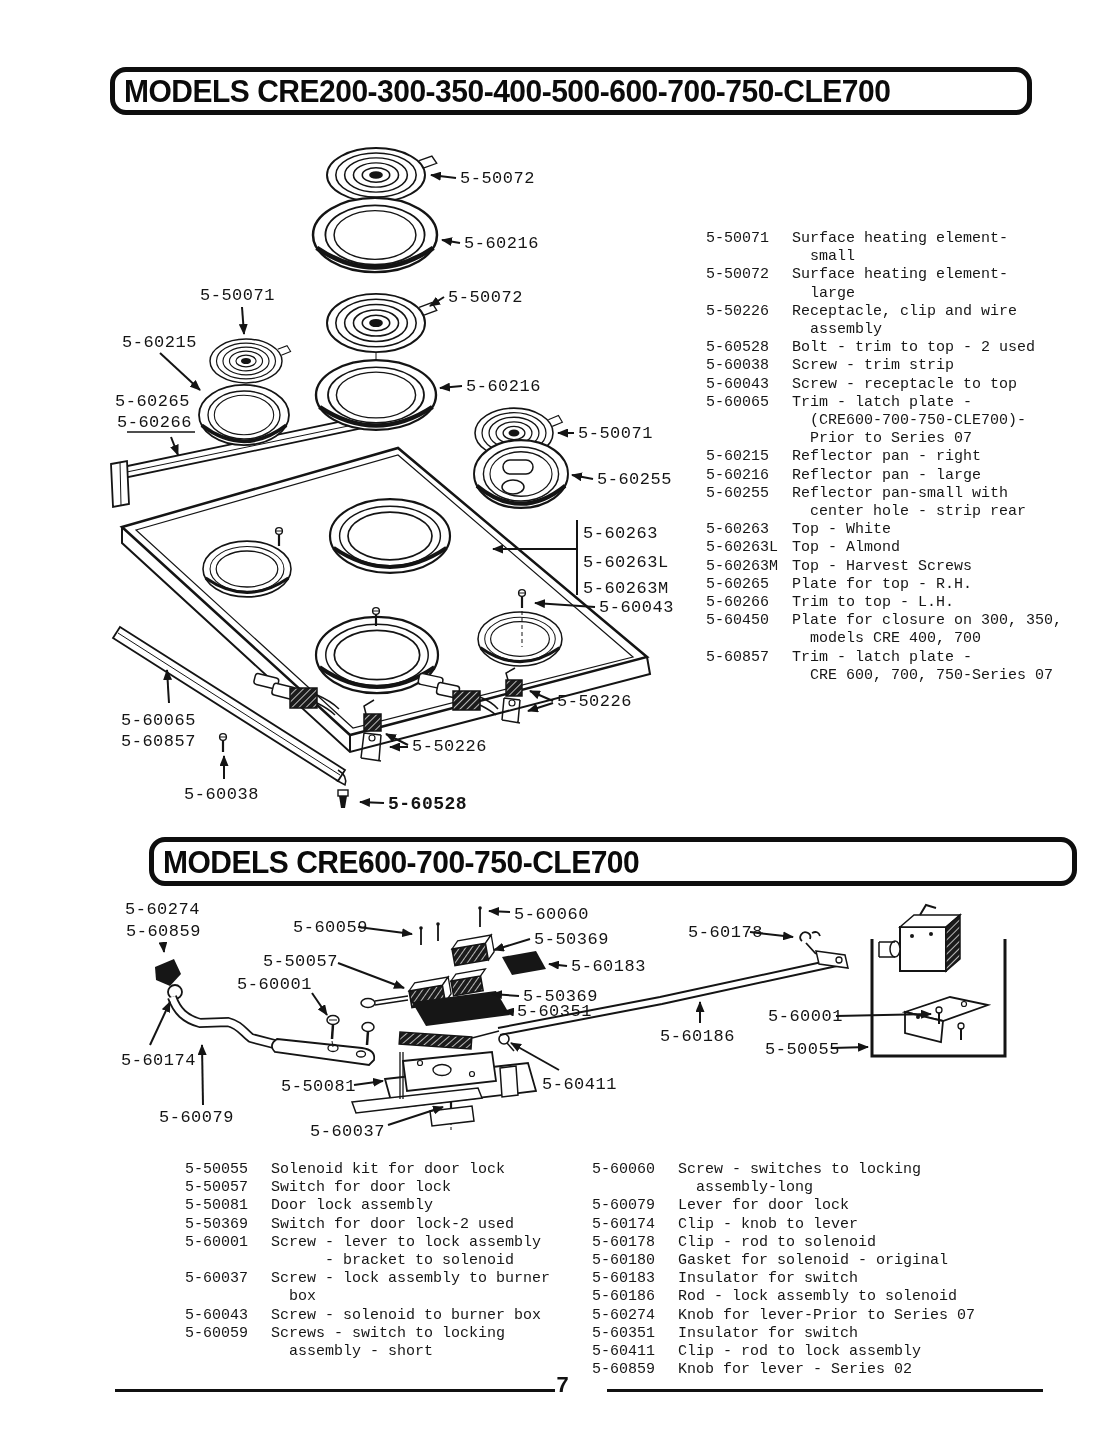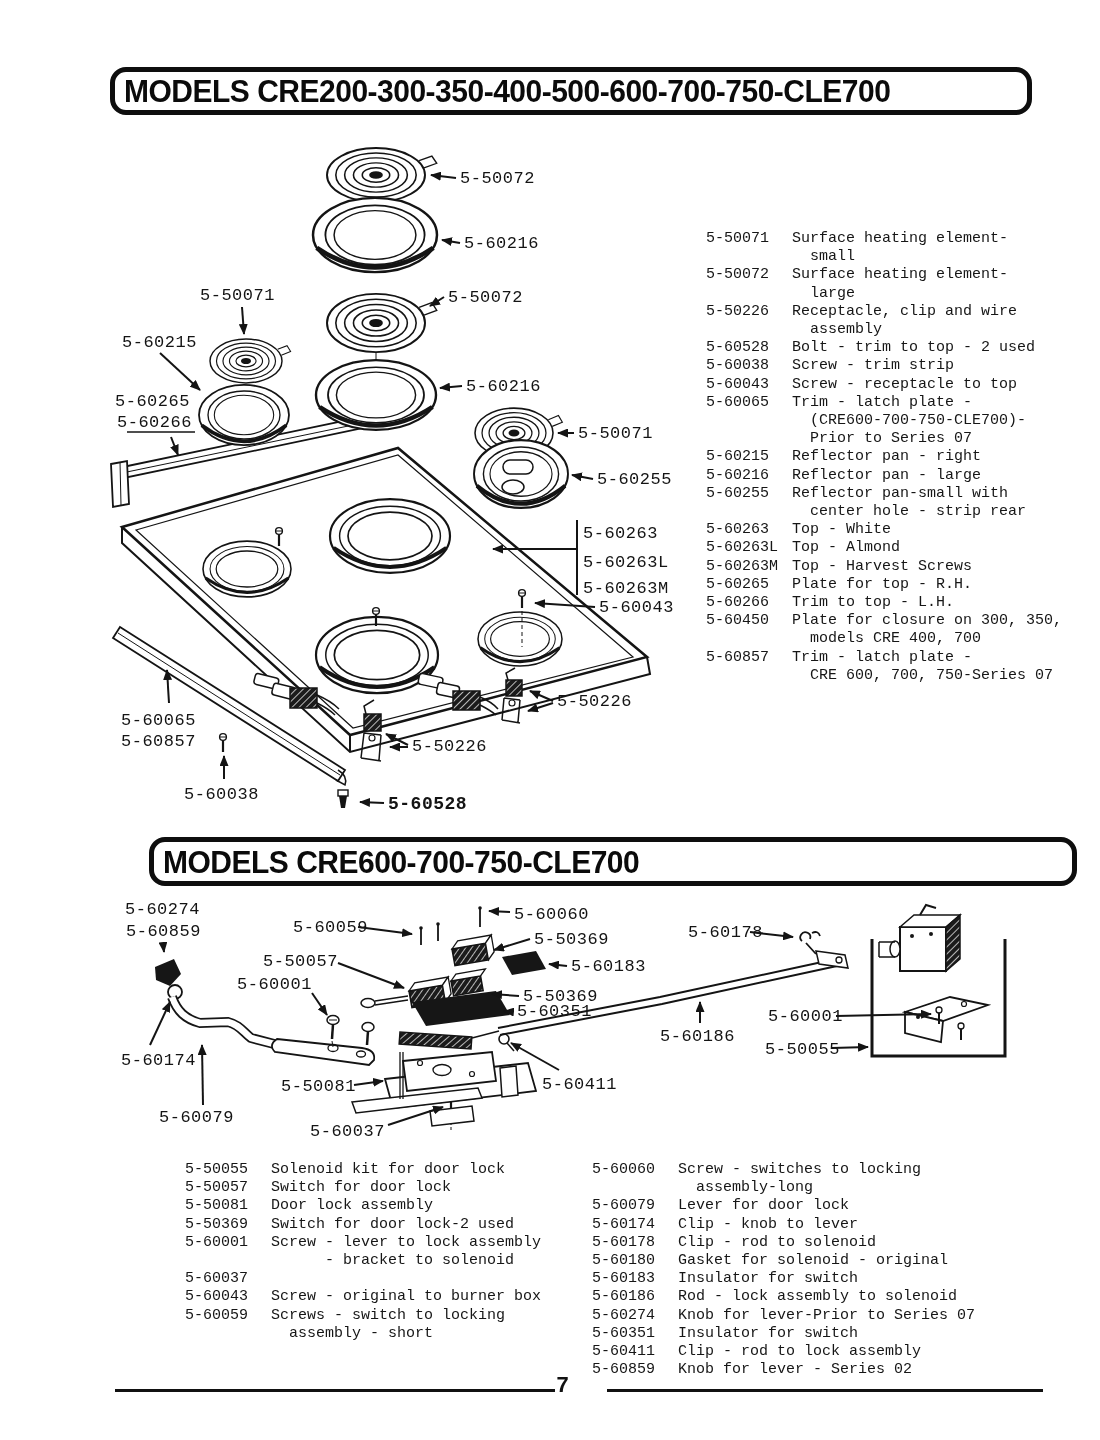--- a/index.html
+++ b/index.html
@@ -503,25 +503,29 @@
       </div>
       <div class="part-row">
         <span class="part-num">5-60001</span>
         <span class="part-desc">
           <div>Screw - lever to lock assembly</div>
           <div>      - bracket to solenoid</div>
         </span>
       </div>
       <div class="part-row">
         <span class="part-num">5-60037</span>
+        <span class="part-desc">
+          <div>Screw - lock assembly to burner</div>
+          <div>  box</div>
+        </span>
       </div>
       <div class="part-row">
         <span class="part-num">5-60043</span>
         <span class="part-desc">
-          <div>Screw - original to burner box</div>
+          <div>Screw - solenoid to burner box</div>
         </span>
       </div>
       <div class="part-row">
         <span class="part-num">5-60059</span>
         <span class="part-desc">
           <div>Screws - switch to locking</div>
           <div>  assembly - short</div>
         </span>
       </div>
     </div>

